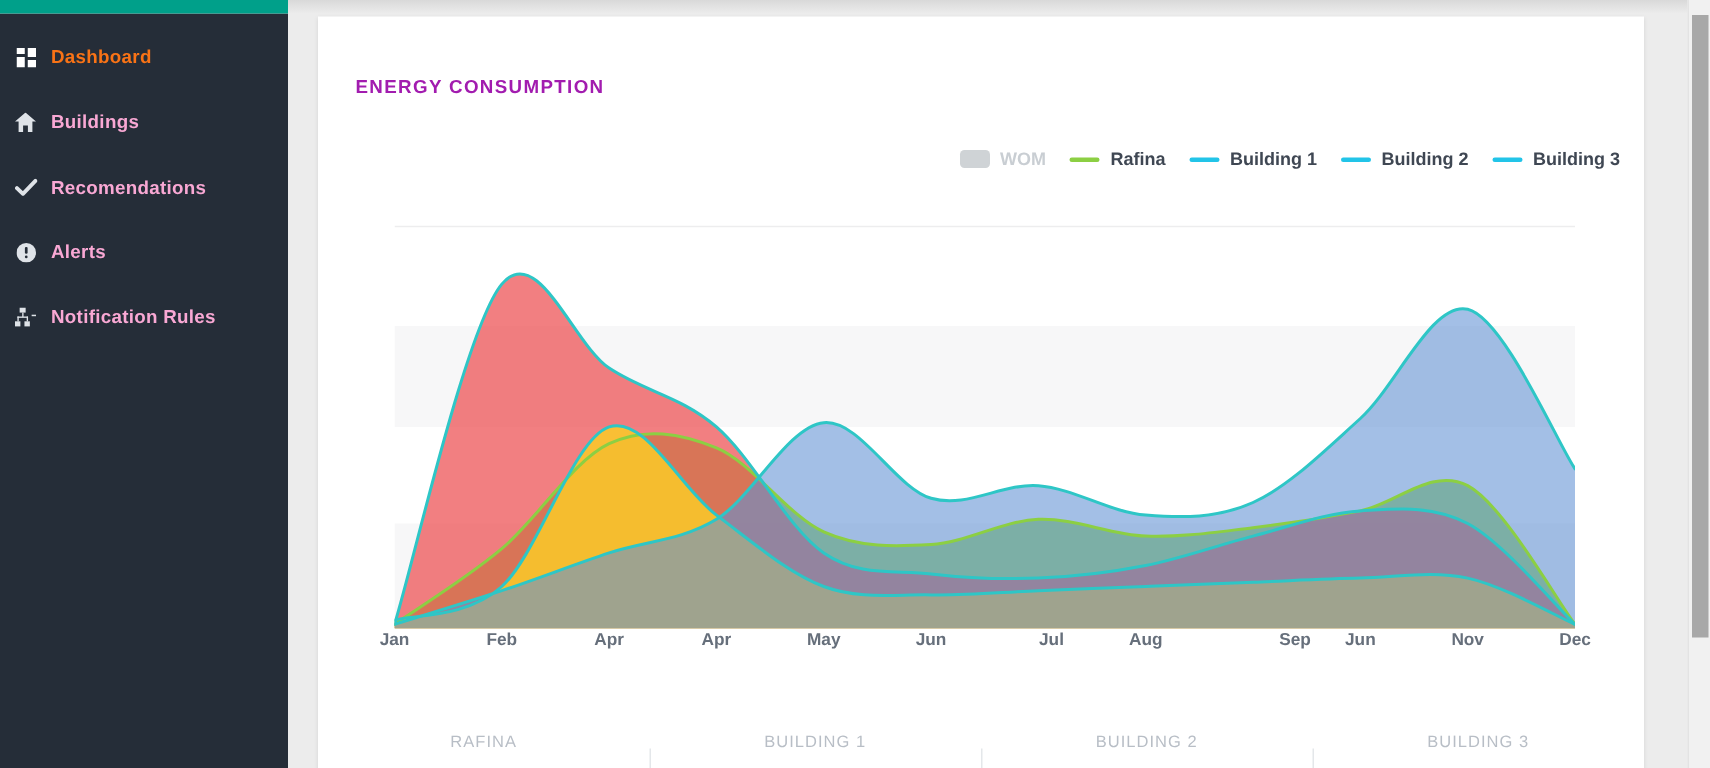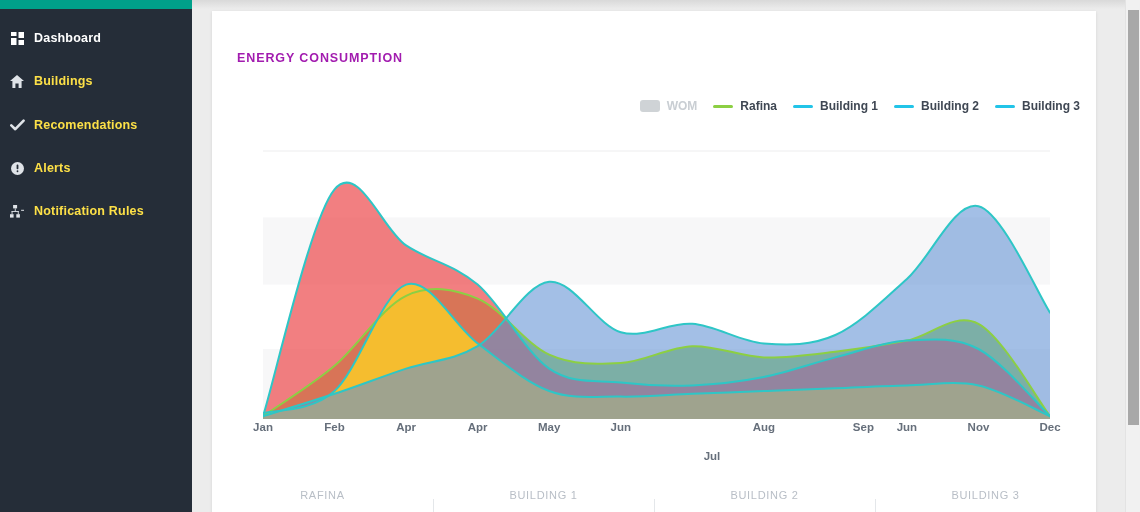--- a/index.html
+++ b/index.html
@@ -34,24 +34,24 @@
     cursor:pointer;
   }
   .nav-icon {
     width:34px; min-width:34px;
     display:flex; align-items:center; justify-content:center;
     color:#dfe3e8;
   }
   .nav-icon svg { display:block; }
   .nav-label {
     font-size:12.5px; font-weight:bold;
-    color:#fde047; letter-spacing:0.2px;
+    color:#f9a8d4; letter-spacing:0.2px;
     white-space:nowrap;
   }
-  .nav-item.active .nav-label { color:#ffffff;text-align:right; }
+  .nav-item.active .nav-label { color:#f97316;text-align:right; }
   .nav-item.active .nav-icon { color:#ffffff; }
 
   
   #page-bg {
     position:absolute; top:0; left:192px; width:948px; height:512px;
     background:#ececec;
     z-index:1;
   }
   #page-shadow {
     position:absolute; top:0; left:192px; width:948px; height:9px;
@@ -246,21 +246,21 @@
       </svg>
   </div>
 
   <div id="xaxis">
       <div class="xtick" style="left: 0px;">Jan</div>
       <div class="xtick" style="left: 71.5455px;">Feb</div>
       <div class="xtick" style="left: 143.091px;">Apr</div>
       <div class="xtick" style="left: 214.636px;">Apr</div>
       <div class="xtick" style="left: 286.182px;">May</div>
       <div class="xtick" style="left: 357.727px;">Jun</div>
-      <div class="xtick" style="left: 449px; margin-top: 29px;">Jul</div>
+      <div class="xtick" style="left: 438px;">Jul</div>
       <div class="xtick" style="left: 500.818px;">Aug</div>
       <div class="xtick" style="left: 572.364px; margin-left: 28px;">Sep</div>
       <div class="xtick" style="left: 643.909px;">Jun</div>
       <div class="xtick" style="left: 715.455px;">Nov</div>
       <div class="xtick" style="left: 787px;">Dec</div>
     </div>
 
   <div id="footer">
       <div class="footer-col" style="left: 0px; width: 221px;">
         <span class="footer-label">RAFINA</span>

